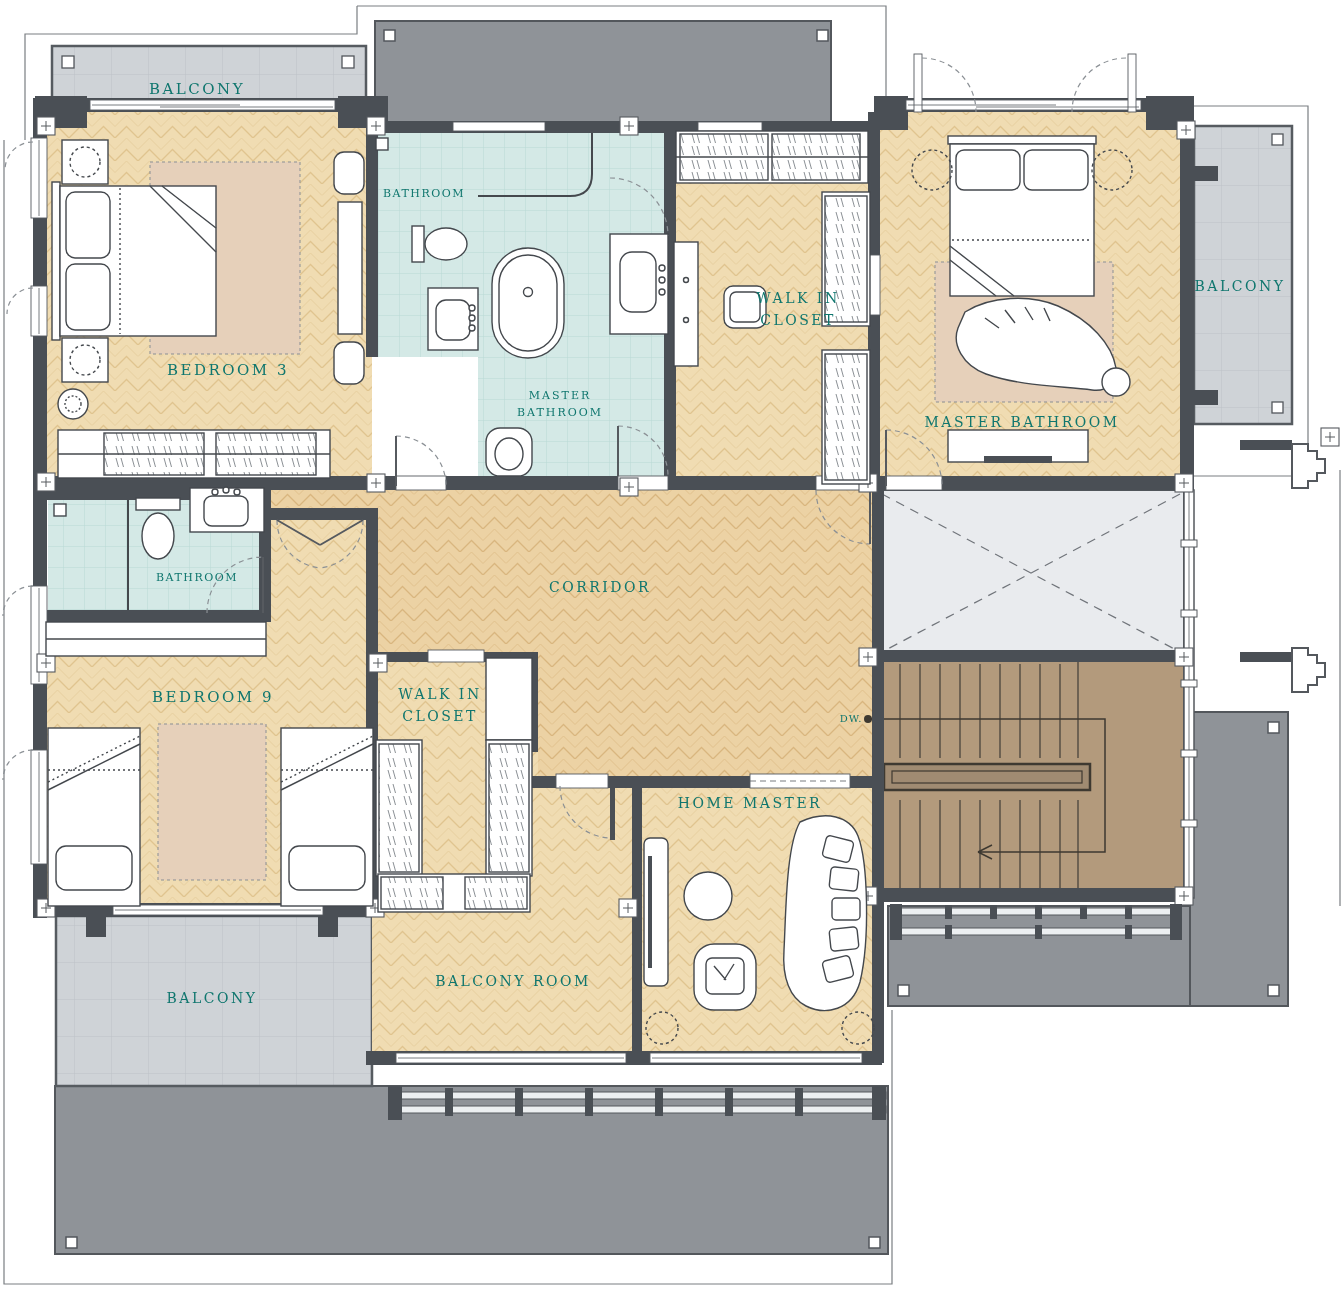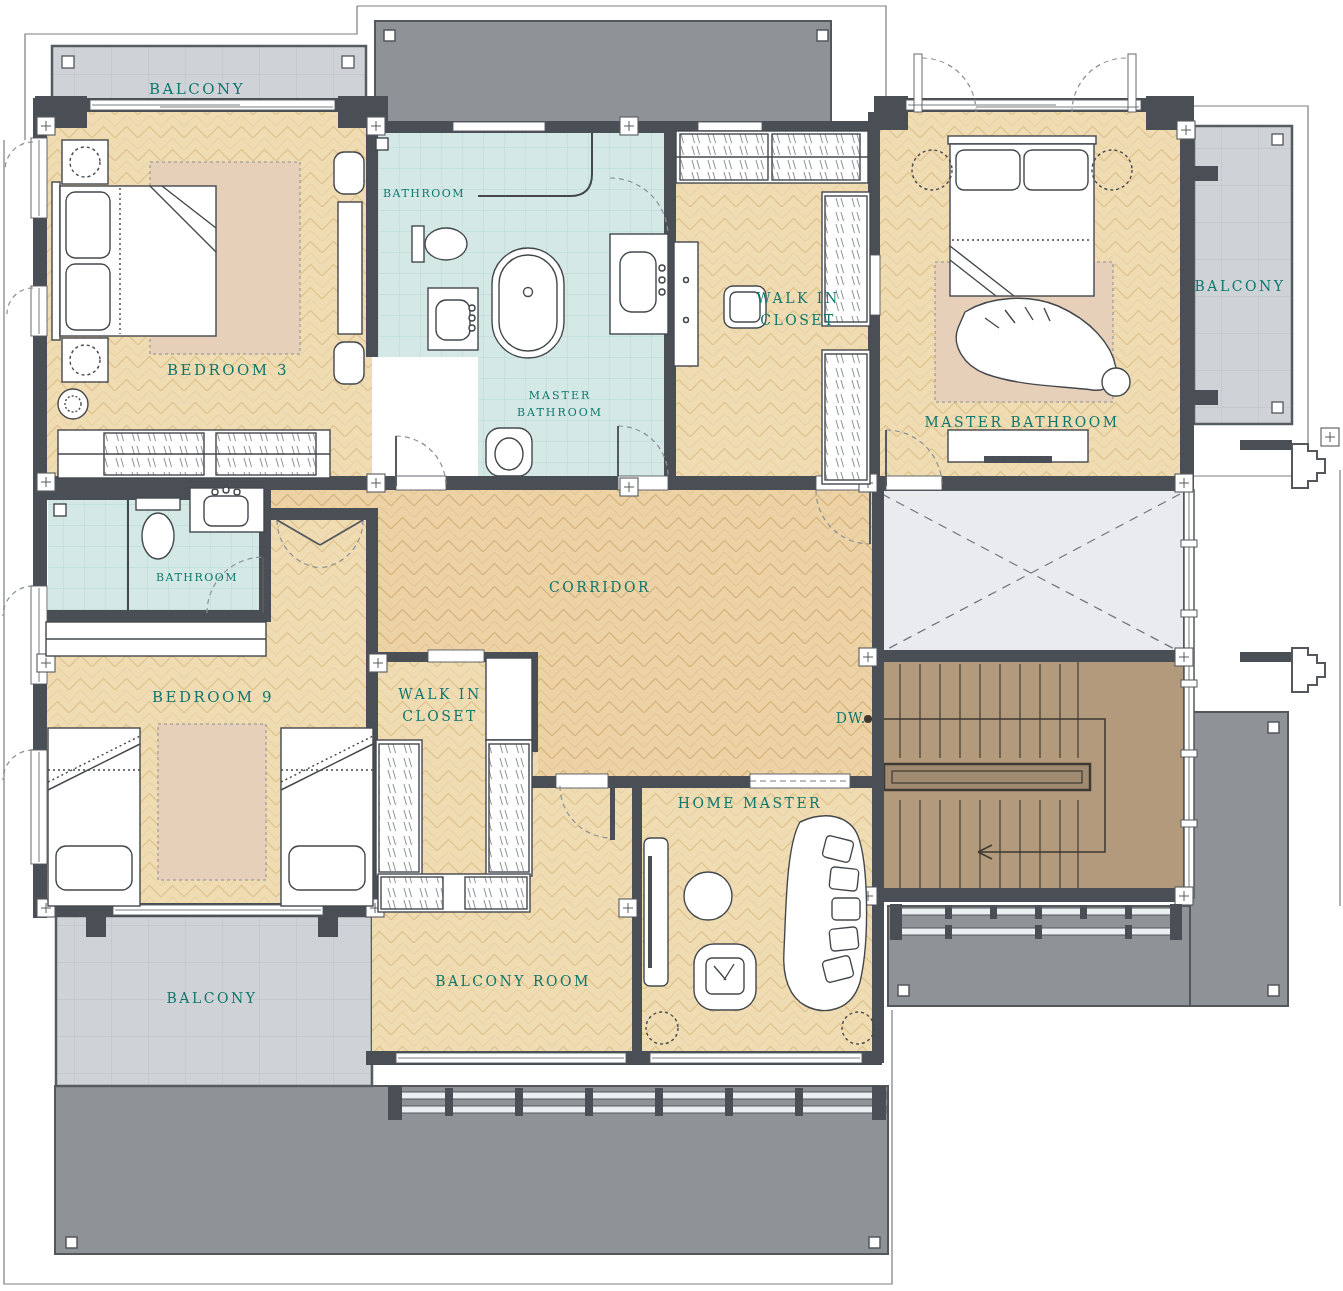--- a/index.html
+++ b/index.html
@@ -2,21 +2,21 @@
 <html><head>
 <meta charset="utf-8">
 <style>
   html,body{margin:0;padding:0;background:#ffffff;}
   .stage{position:relative;width:1343px;height:1291px;background:#ffffff;
          font-family:"DejaVu Serif",serif;overflow:hidden;}
   .stage svg{position:absolute;left:0;top:0;}
   .lbl{position:absolute;transform:translate(-50%,-50%);color:#0f766e;
        letter-spacing:2.5px;white-space:pre-line;text-align:center;line-height:1.55;}
   .fs15{font-size:15px;} .fs14{font-size:14px;} .fs13{font-size:11px;letter-spacing:2px;}
-  .fs11{font-size:11px;letter-spacing:1.5px;} .fs12{font-size:14px;letter-spacing:1px;text-align:right;}
+  .fs11{font-size:11px;letter-spacing:1.5px;} .fs12{font-size:10px;letter-spacing:1px;text-align:right;}
 </style>
 </head>
 <body>
 
 <div class="stage">
 
 <svg width="1343" height="1291" viewBox="0 0 1343 1291">
 <defs>
   <pattern id="herrA" width="46" height="23" patternUnits="userSpaceOnUse">
     <rect width="46" height="23" fill="#f0dcb2"></rect>

